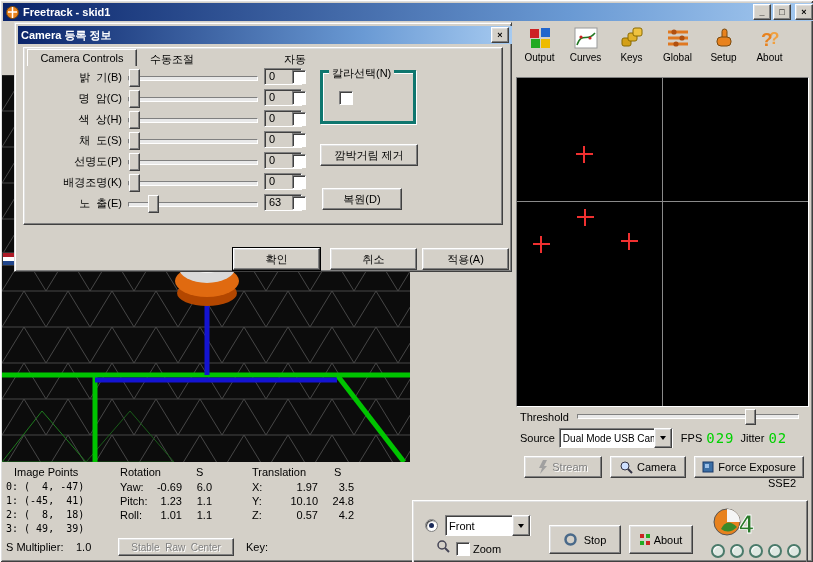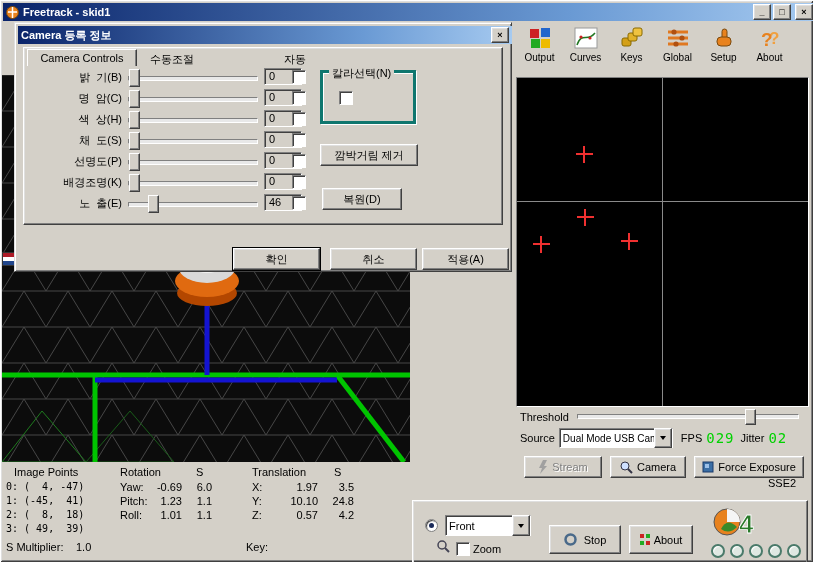--- a/index.html
+++ b/index.html
@@ -309,20 +309,21 @@
     <span class="num-r" style="left:322px;top:19px;width:30px">3.5</span>
     <span class="abs" style="left:250px;top:33px">Y:</span>
     <span class="num-r" style="left:274px;top:33px;width:42px">10.10</span>
     <span class="num-r" style="left:322px;top:33px;width:30px">24.8</span>
     <span class="abs" style="left:250px;top:47px">Z:</span>
     <span class="num-r" style="left:274px;top:47px;width:42px">0.57</span>
     <span class="num-r" style="left:322px;top:47px;width:30px">4.2</span>
 
     <span class="abs" style="left:4px;top:79px">S Multiplier:</span>
     <span class="abs" style="left:74px;top:79px">1.0</span>
+    <div class="btn disabled abs pre" style="left:116px;top:76px;width:114px;height:16px;font-size:10px">Stable  Raw  Center</div>
     <span class="abs" style="left:244px;top:79px">Key:</span>
   </div>
 
   <div class="abs dialog">
     <div class="titlebar abs" style="left:3px;top:3px;width:488px;">
       <span>Camera 등록 정보</span>
       <span style="flex:1"></span>
       <div class="btn tb-btn">×</div>
     </div>
 
@@ -387,21 +388,21 @@
           </div>
         <div class="value-box">0</div>
         <div class="checkbox ctl-check"></div>
       </div>
       <div class="ctl-row" style="top:146px">
         <span class="ctl-label pre">노  출(E)</span>
         <div class="slider">
             <div class="slider-track"></div>
             <div class="slider-thumb" style="left:20px"></div>
           </div>
-        <div class="value-box">46</div>
+        <div class="value-box">63</div>
         <div class="checkbox ctl-check"></div>
       </div>
 
       <div class="groupbox" style="left:296px;top:22px;width:90px;height:48px;">
         <span class="gb-label">칼라선택(N)</span>
         <div class="checkbox abs" style="left:16px;top:18px;"></div>
       </div>
 
       <div class="btn abs" style="left:296px;top:96px;width:96px;height:20px;">깜박거림 제거</div>
       <div class="btn abs" style="left:298px;top:140px;width:78px;height:20px;">복원(D)</div>

